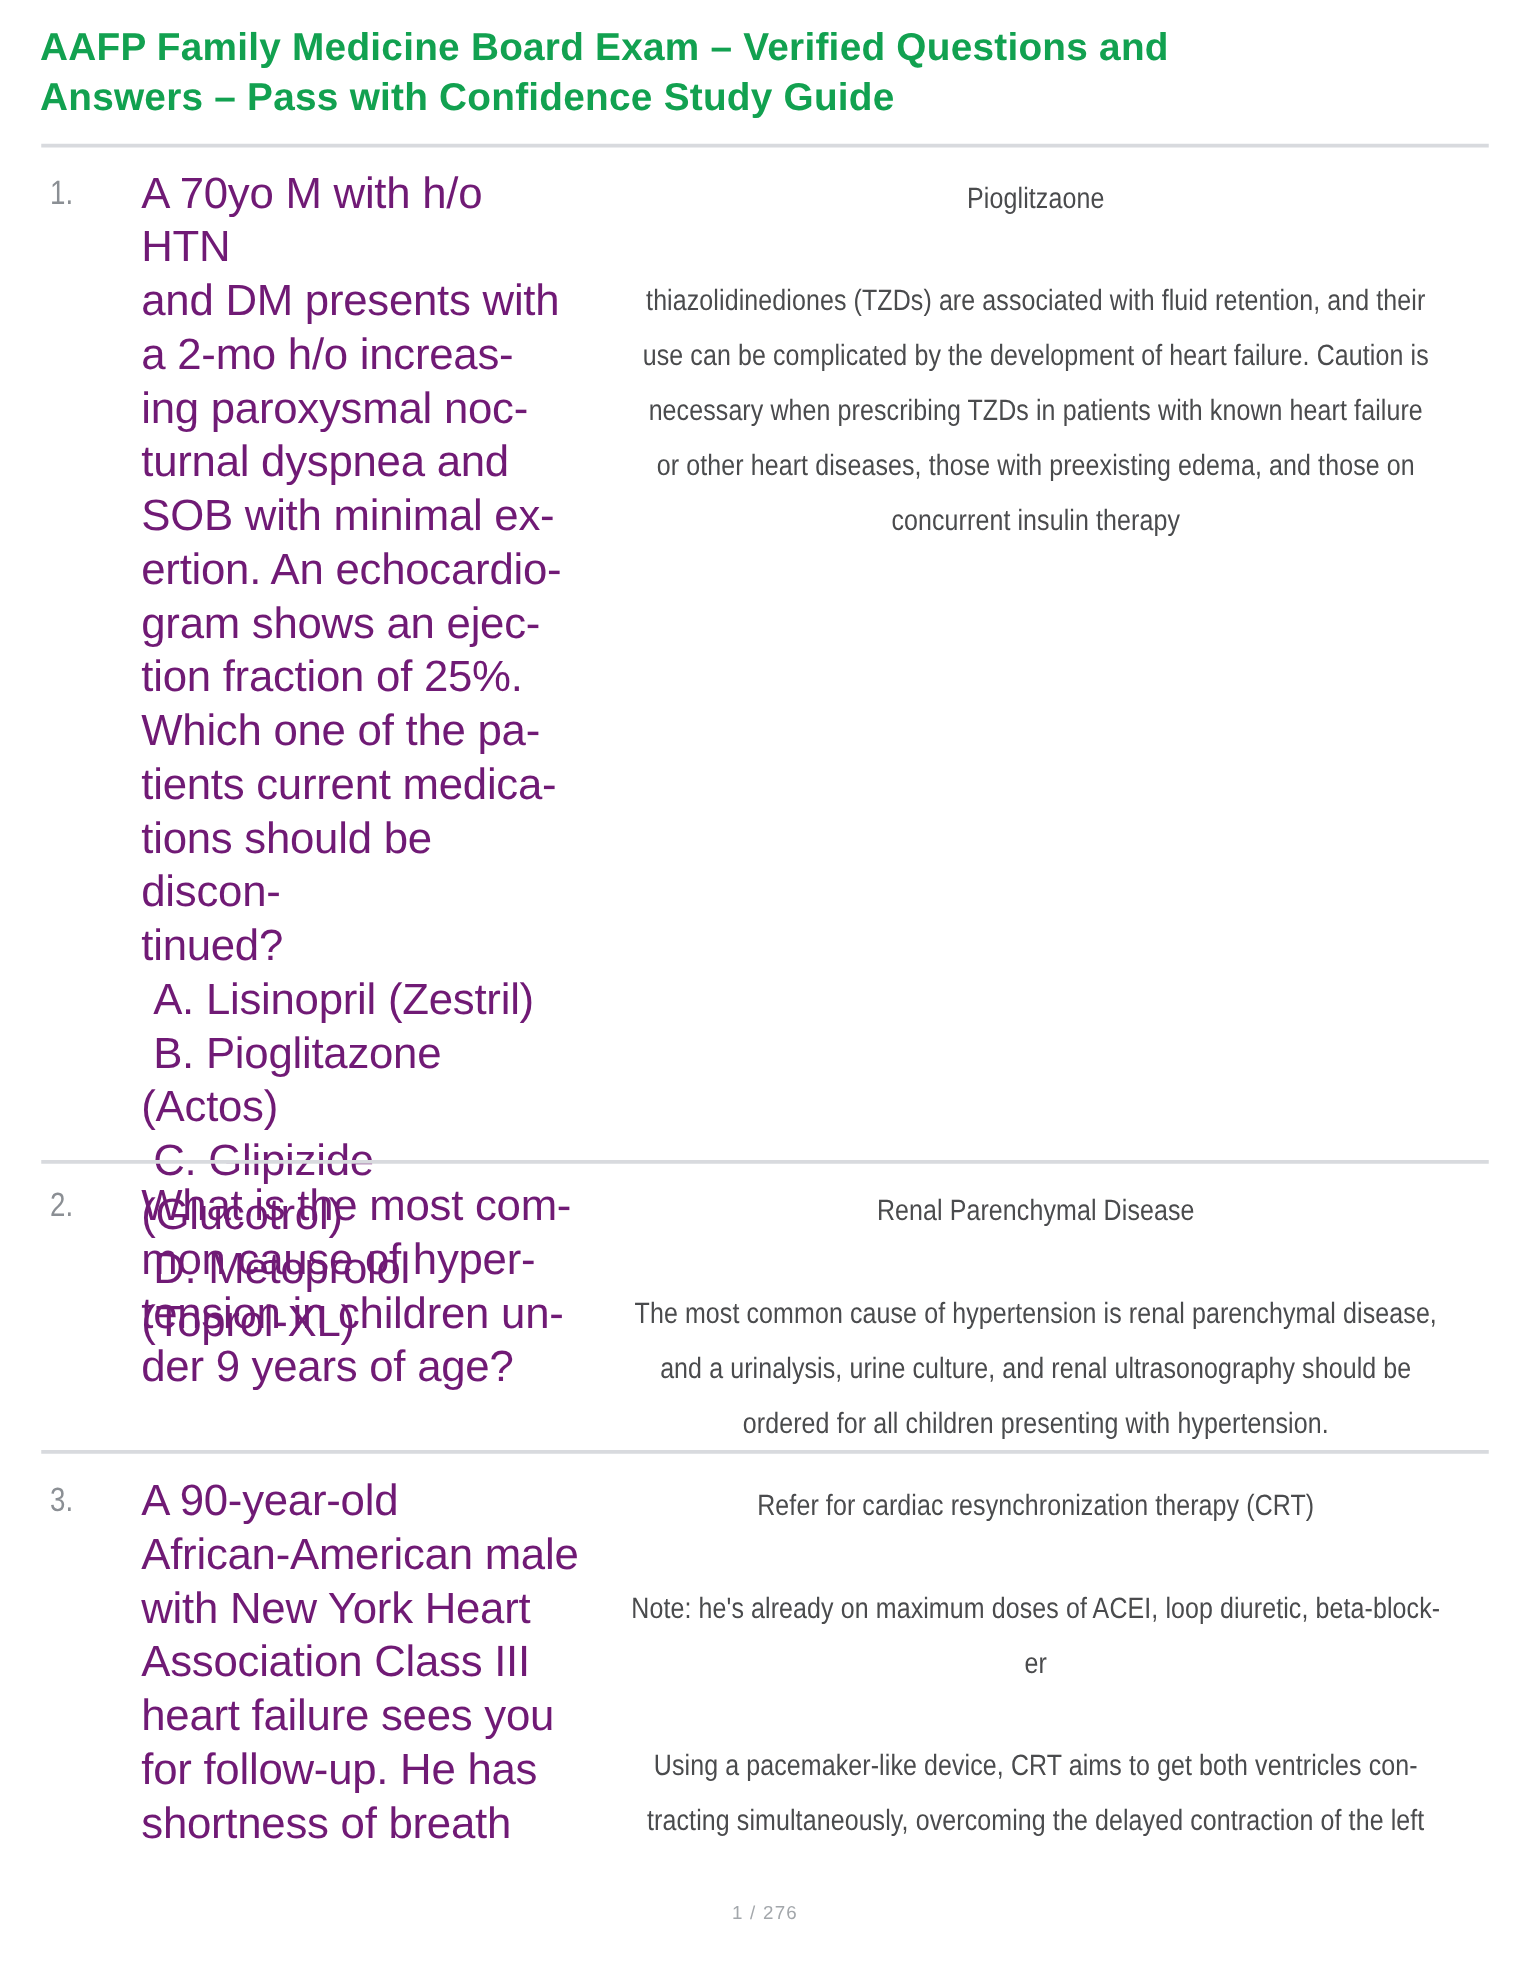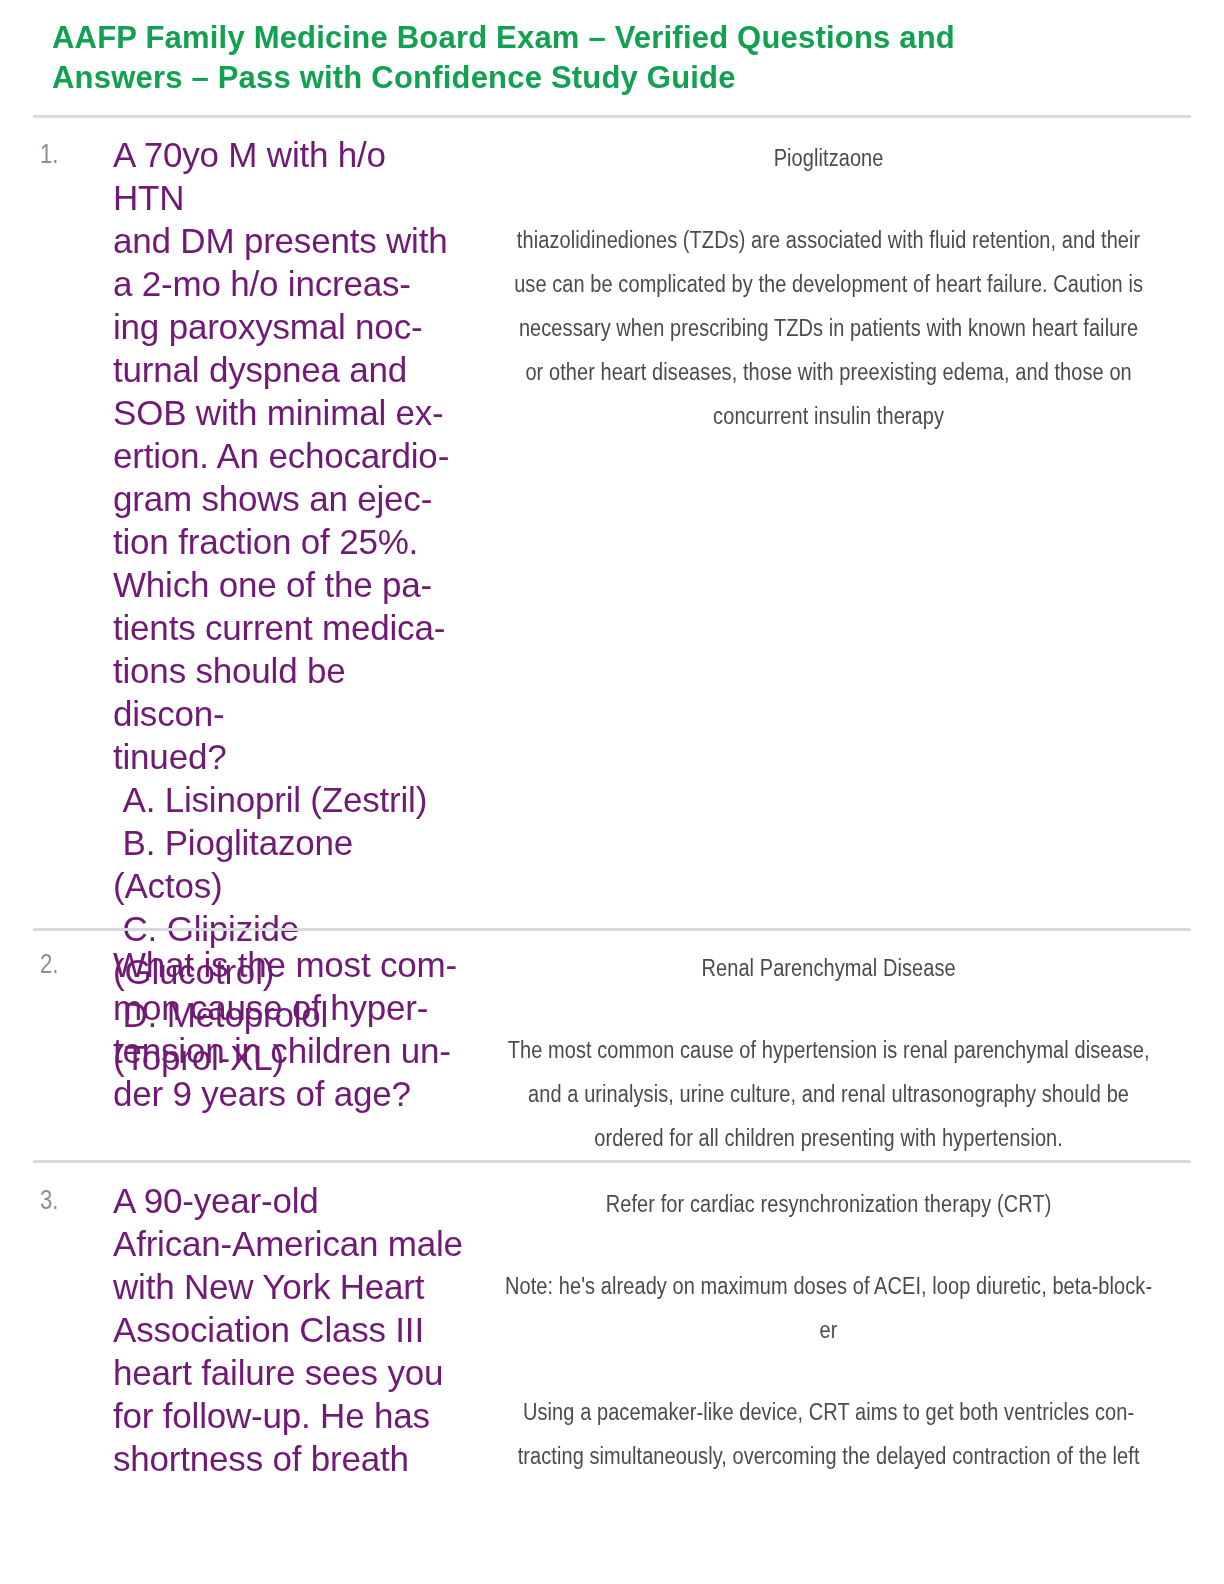--- a/index.html
+++ b/index.html
@@ -10,21 +10,21 @@
     background: #ffffff;
     font-family: "Liberation Sans", sans-serif;
     overflow: hidden;
   }
   .prel { white-space: pre-line; }
 
   
   .title {
     position: absolute;
     top: 18px;
-    left: 52px;
+    left: 32px;
     width: 1150px;
     margin: 0;
     font-size: 31px;
     line-height: 40px;
     font-weight: bold;
     color: #12a150;
     letter-spacing: 0.2px;
   }
 
   
@@ -166,14 +166,15 @@
 shortness of breath</div>
     <div class="answer">
       <p class="prel">Refer for cardiac resynchronization therapy (CRT)</p>
       <p class="prel">Note: he's already on maximum doses of ACEI, loop diuretic, beta-block-
 er</p>
       <p class="prel">Using a pacemaker-like device, CRT aims to get both ventricles con-
 tracting simultaneously, overcoming the delayed contraction of the left</p>
     </div>
   </section>
 
+  <div class="footer">1 / 276</div>
 
 </div>
 
 </body></html>

